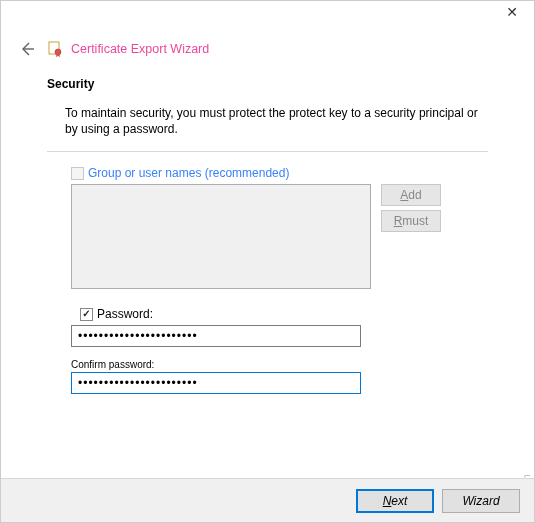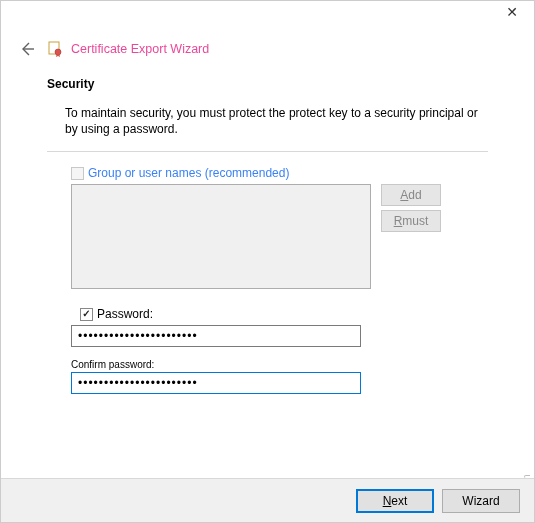--- a/index.html
+++ b/index.html
@@ -174,20 +174,21 @@
       align-items: center;
       padding-right: 14px;
       gap: 8px;
     }
     .footer .btn {
       margin-bottom: 0;
       width: 78px;
       height: 24px;
       line-height: 22px;
       background: #e1e1e1;
+      font-style: italic;
     }
     .footer .btn.primary {
       border: 1px solid #0078d7;
       box-shadow: 0 0 0 1px #0078d7 inset;
       background: #e1e1e1;
     }
     .watermark {
       position: absolute;
       right: 2px;
       bottom: 48px;

